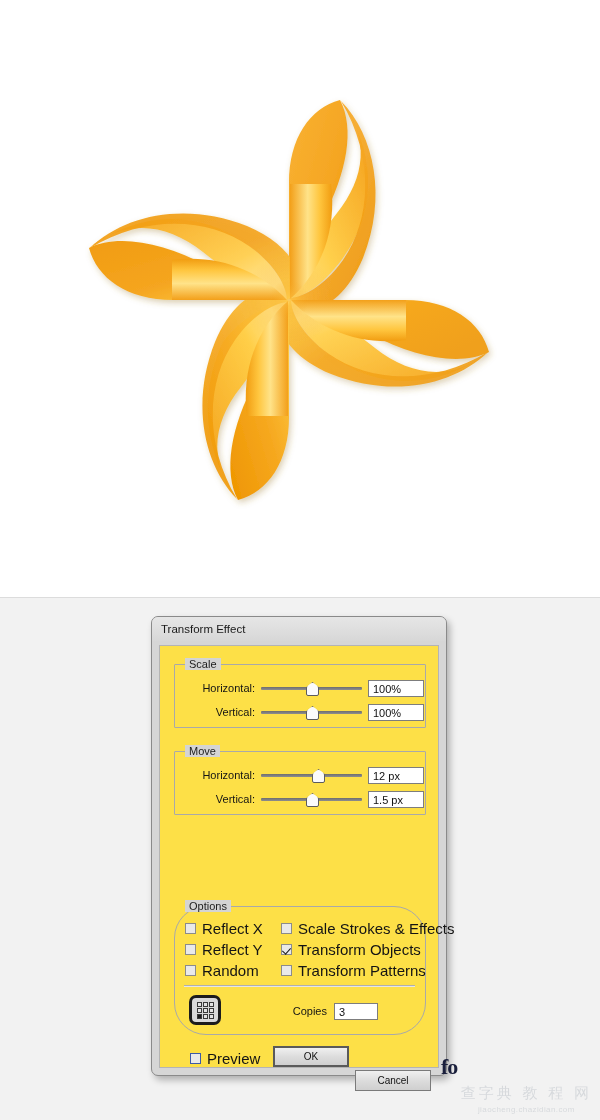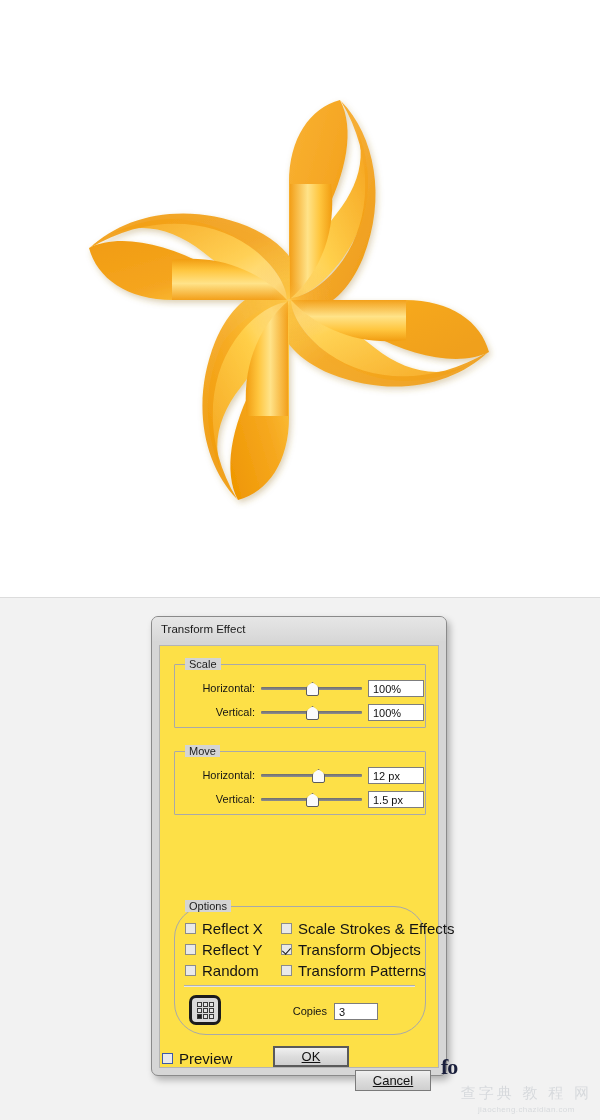--- a/index.html
+++ b/index.html
@@ -143,23 +143,23 @@
   .divider{
     position:absolute;height:1px;background:#b0b0b0;
     border-bottom:1px solid #e6e6e6;
   }
 
   
   .btn{
     box-sizing:border-box;
     background:linear-gradient(180deg,#f0f0f0,#dcdcdc 52%,#cfcfcf);
     border:1px solid #7a7a7a;
-    font-size:13px;color:#111;
+    font-size:10px;color:#111;
     display:flex;align-items:center;justify-content:center;
-    position:absolute;height:21px;text-decoration:underline;
+    position:absolute;height:21px;
   }
   .btn.default{
     border:2px solid #5a5a5a;
   }
 
   
   #watermark{
     position:absolute;right:8px;bottom:6px;
     text-align:center;opacity:.30;user-select:none;
   }
@@ -434,21 +434,21 @@
           <span></span>
         </div>
       </div>
 
       <div class="row" style="left:110px;top:95px;width:130px;">
         <div class="lbl" style="width:42px;">Copies</div>
         <div class="field" style="width:44px;margin-left:7px;">3</div>
       </div>
     </div>
 
-    <div class="cb" style="left:2px;top:404px;">
+    <div class="cb" style="left:30px;top:404px;">
       <span class="box" style="border-color:#3d5aa8;"></span>
       <span class="txt">Preview</span>
     </div>
 
     <div class="btn default" style="left:113px;top:400px;width:76px;">OK</div>
     <div class="btn" style="left:195px;top:424px;width:76px;">Cancel</div>
 
   </div>
 </div>
 

